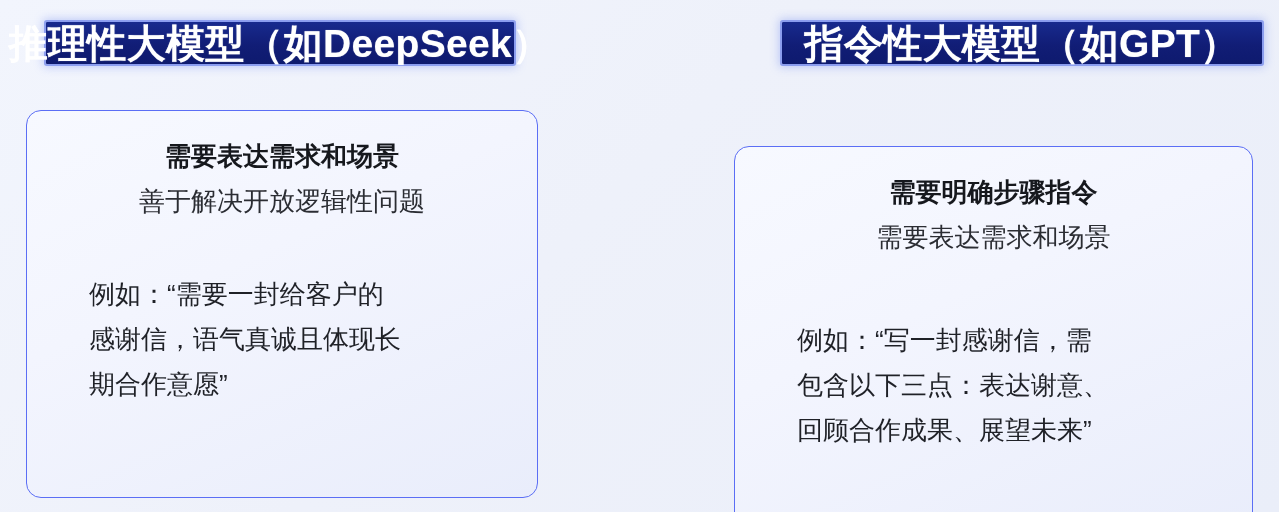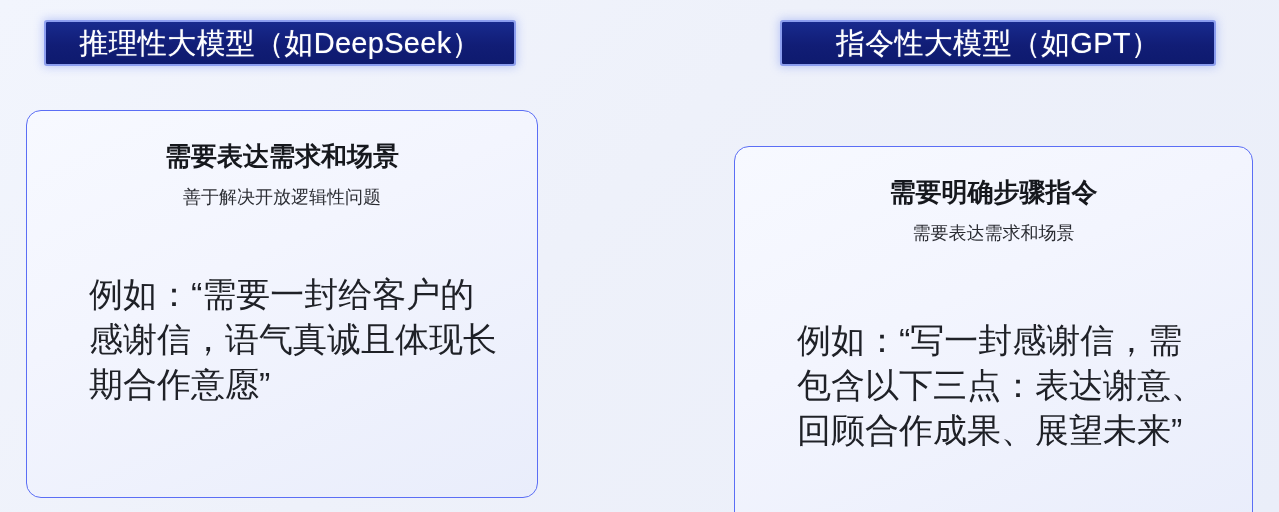--- a/index.html
+++ b/index.html
@@ -32,38 +32,38 @@
   
   .badge-wrap {
     position: absolute;
     top: 22px;
     height: 42px;
     display: flex;
     align-items: center;
     justify-content: center;
   }
   .badge-wrap.left-badge  { left: 46px;  width: 468px; }
-  .badge-wrap.right-badge { left: 82px;  width: 432px; }
+  .badge-wrap.right-badge { left: 82px;  width: 480px; }
 
   .badge {
     display: flex;
     align-items: center;
     justify-content: center;
     width: 100%;
     height: 100%;
     background: linear-gradient(180deg, #182a8e 0%, #111d76 55%, #0e1a6e 100%);
     box-shadow:
       0 0 0 2px rgba(86, 112, 232, 0.55),
       0 0 10px 3px rgba(110, 134, 240, 0.40);
     border-radius: 1px;
   }
   .badge-text {
     color: #ffffff;
-    font-weight: normal;
-    font-size: 29px;
+    font-weight: bold;
+    font-size: 39px;
     line-height: 1;
     letter-spacing: 0.3px;
     white-space: nowrap;
     text-shadow: 0 0 1px rgba(255,255,255,0.55);
   }
 
   
   .card {
     position: absolute;
     top: 110px;
@@ -92,30 +92,30 @@
     font-weight: bold;
     color: #16181d;
     line-height: 1.15;
   }
   .card-subheading {
     position: absolute;
     left: 0;
     right: 0;
     top: 76px;
     text-align: center;
-    font-size: 18px;
+    font-size: 26px;
     font-weight: normal;
     color: #2b2d33;
     line-height: 1.15;
   }
 
   .card-example {
     position: absolute;
     top: 161px;
-    font-size: 34px;
+    font-size: 26px;
     font-weight: normal;
     color: #1f2127;
     line-height: 45px;
     white-space: pre-line;
     text-align: left;
   }
   .left-card .card-example  { left: 62px; right: 30px; }
   .right-card .card-example { left: 62px; right: 26px; top: 171px; }
 </style>
 </head>

